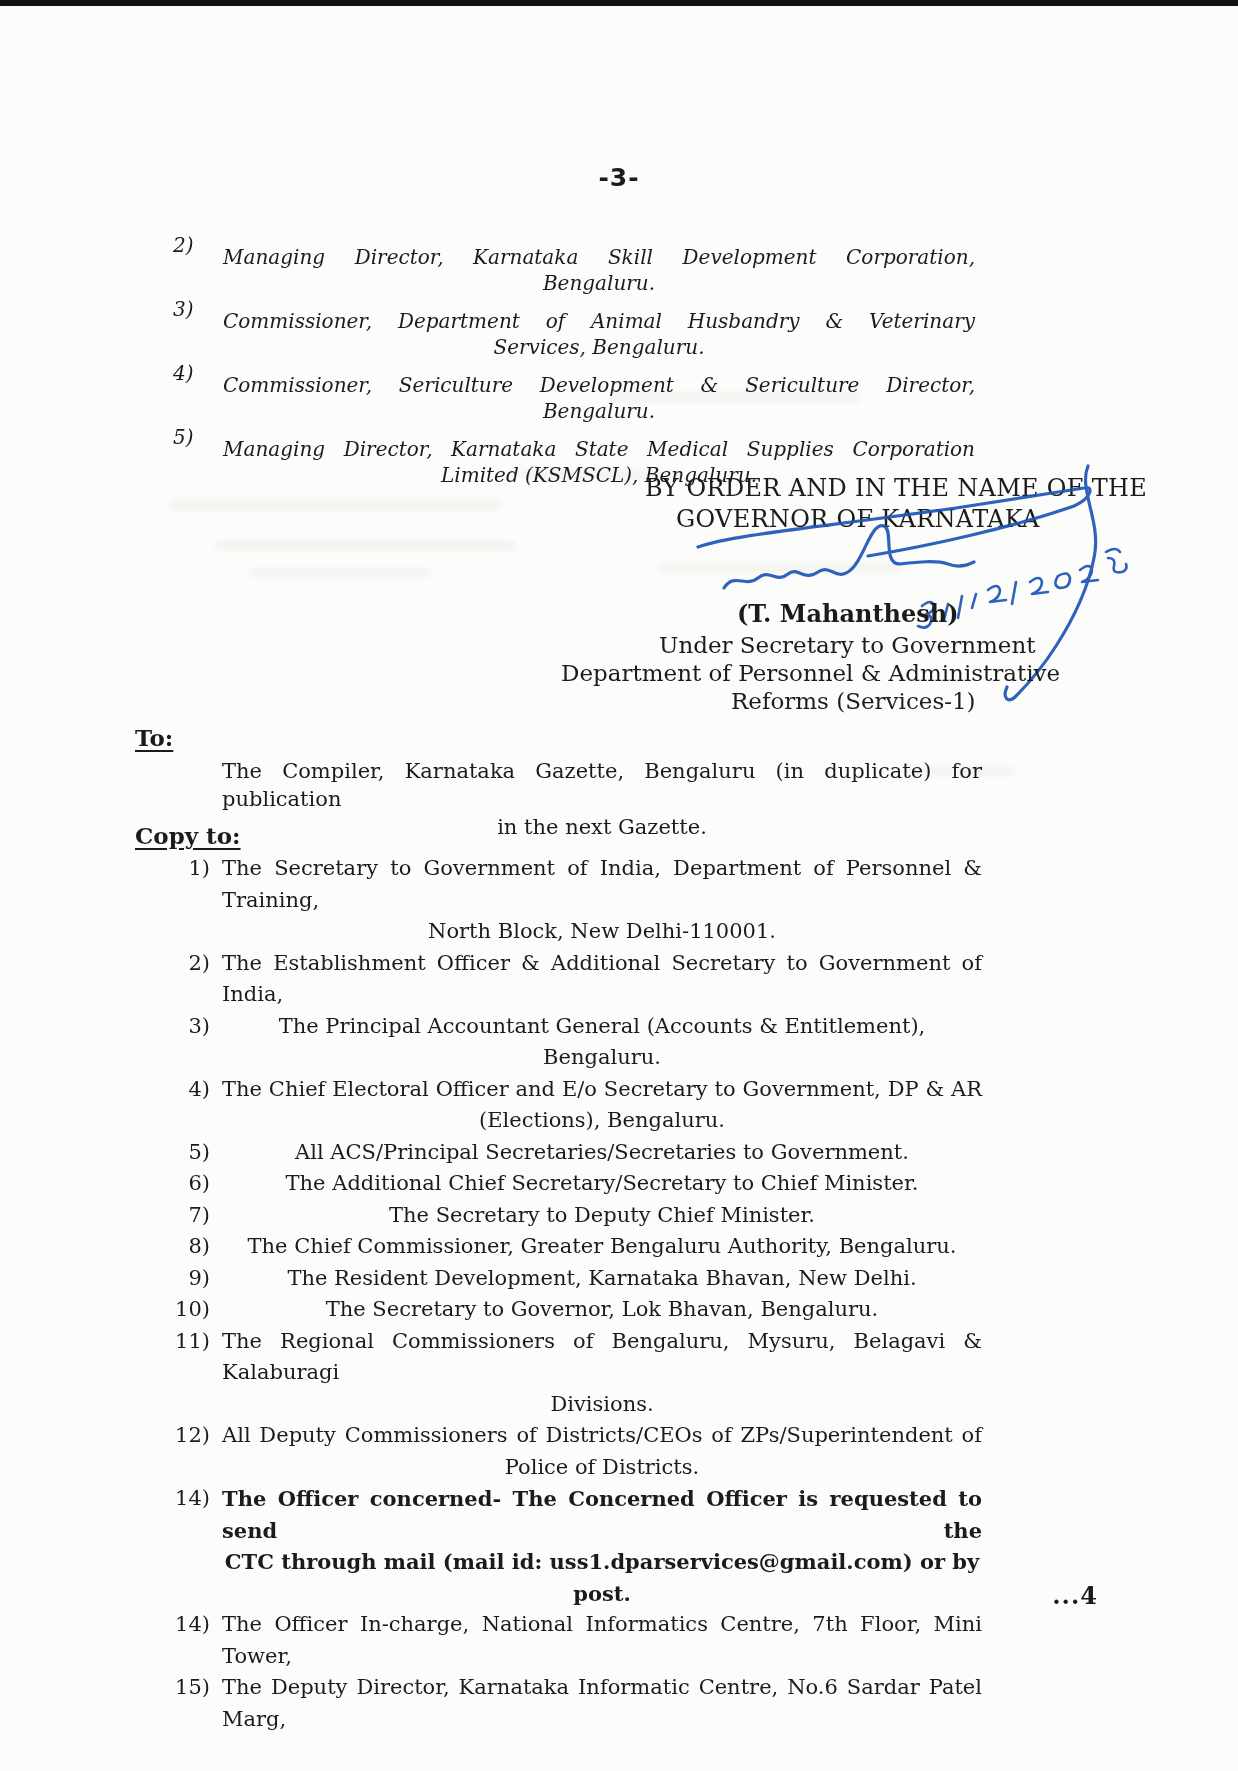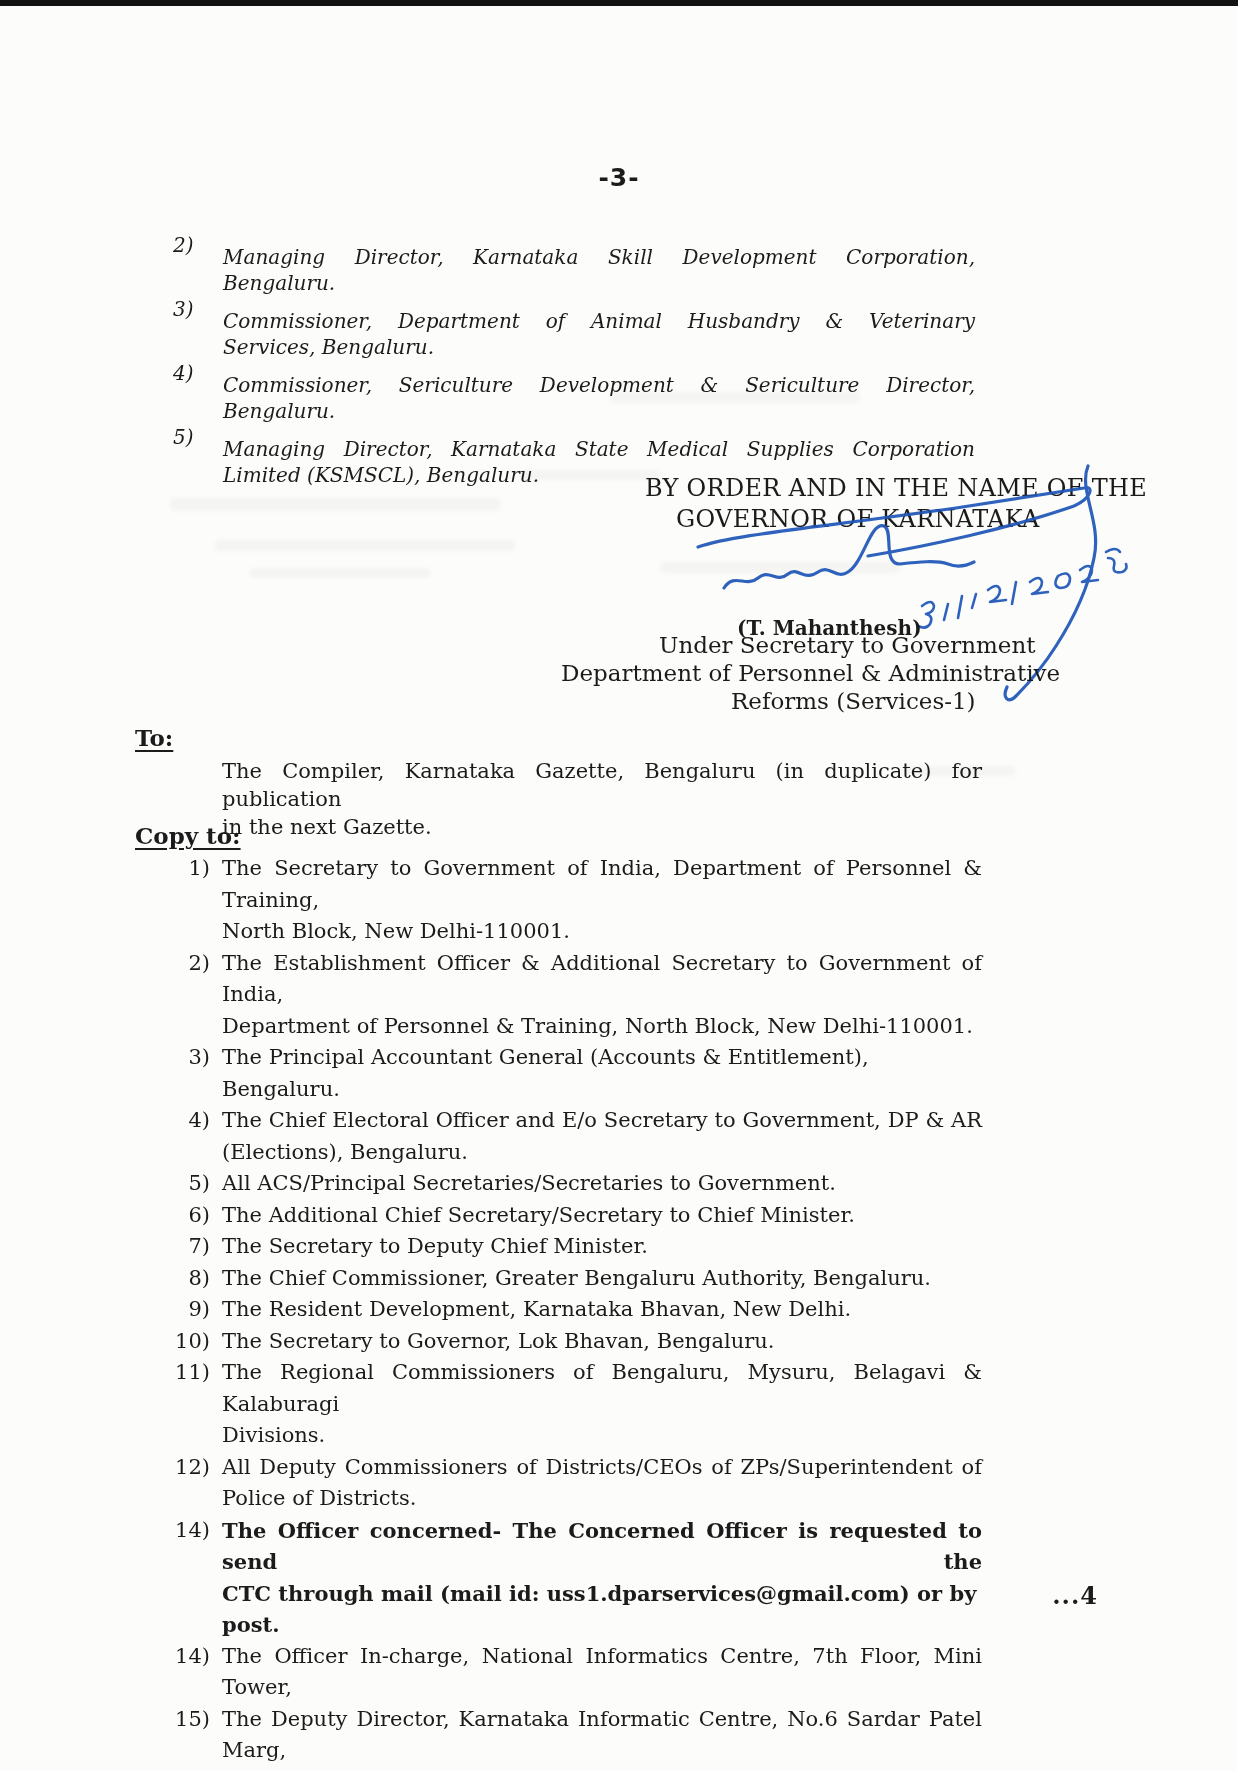--- a/index.html
+++ b/index.html
@@ -14,37 +14,37 @@
   }
   .topbar{position:absolute;top:0;left:0;width:1238px;height:6px;background:#121212;}
   .pageno{
     position:absolute;top:163px;left:0;width:100%;
     text-align:center;
     font-family:"DejaVu Sans", "Liberation Sans", sans-serif;
     font-weight:bold;font-size:25px;letter-spacing:1px;
   }
   ol{list-style:none;margin:0;padding:0;}
   .item{display:flex;align-items:flex-start;}
-  .ln{text-align:left;}
+  .ln{text-align:center;}
   .jl{text-align:justify;text-align-last:justify;}
 
   
   .dist-list{
     position:absolute;left:173px;top:232px;width:802px;
     font-style:italic;font-size:20px;line-height:26px;
   }
   .dist-list .num{width:50px;flex:none;}
   .dist-list .txt{width:752px;flex:none;margin-top:12px;}
 
   
   .absline{position:absolute;white-space:nowrap;}
   .order1{left:645px;top:474px;font-size:24px;letter-spacing:.3px;}
   .order2{left:676px;top:505px;font-size:24px;letter-spacing:.3px;}
   .sig-svg{position:absolute;left:636px;top:446px;width:500px;height:290px;pointer-events:none;}
-  .sig-name{left:737px;top:599px;font-size:20px;font-weight:bold;margin-top:17px;}
+  .sig-name{left:737px;top:599px;font-size:24px;font-weight:bold;}
   .sig-title{left:659px;top:632px;font-size:23px;}
   .sig-dept1{left:561px;top:660px;font-size:23px;}
   .sig-dept2{left:731px;top:688px;font-size:23px;}
 
   
   .seclabel{
     position:absolute;left:135px;font-size:23px;font-weight:bold;
     text-decoration:underline;text-decoration-thickness:2px;text-underline-offset:4px;
     white-space:nowrap;
     text-align:right;
@@ -162,21 +162,20 @@
     <span class="num">1)</span>
     <span class="txt">
           <div class="ln jl">The Secretary to Government of India, Department of Personnel &amp; Training,</div>
           <div class="ln">North Block, New Delhi-110001.</div>
         </span>
   </li>
       <li class="item">
     <span class="num">2)</span>
     <span class="txt">
           <div class="ln jl">The Establishment Officer &amp; Additional Secretary to Government of India,</div>
-          <div class="ln">Department of Personnel &amp; Training, North Block, New Delhi-110001.</div>
         </span>
   </li>
       <li class="item">
     <span class="num">3)</span>
     <span class="txt">
           <div class="ln">The Principal Accountant General (Accounts &amp; Entitlement), Bengaluru.</div>
         </span>
   </li>
       <li class="item">
     <span class="num">4)</span>

